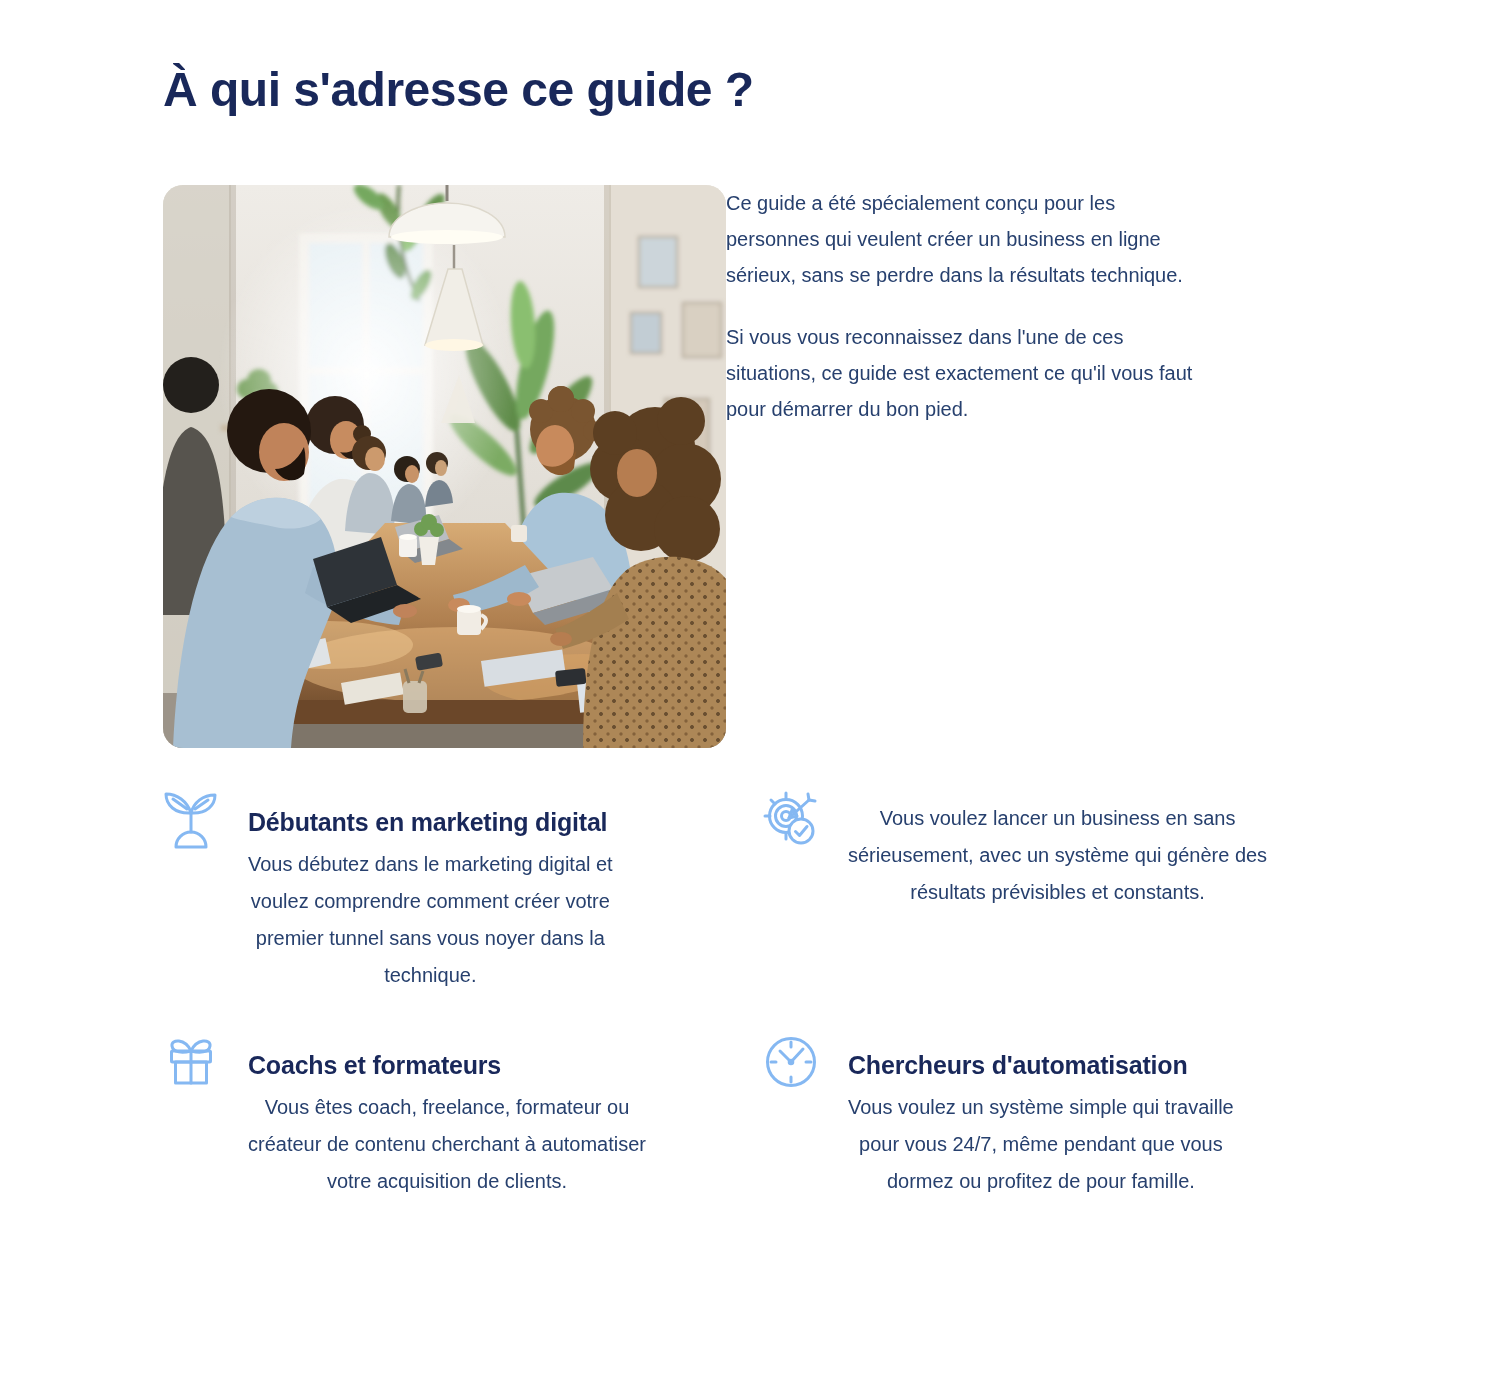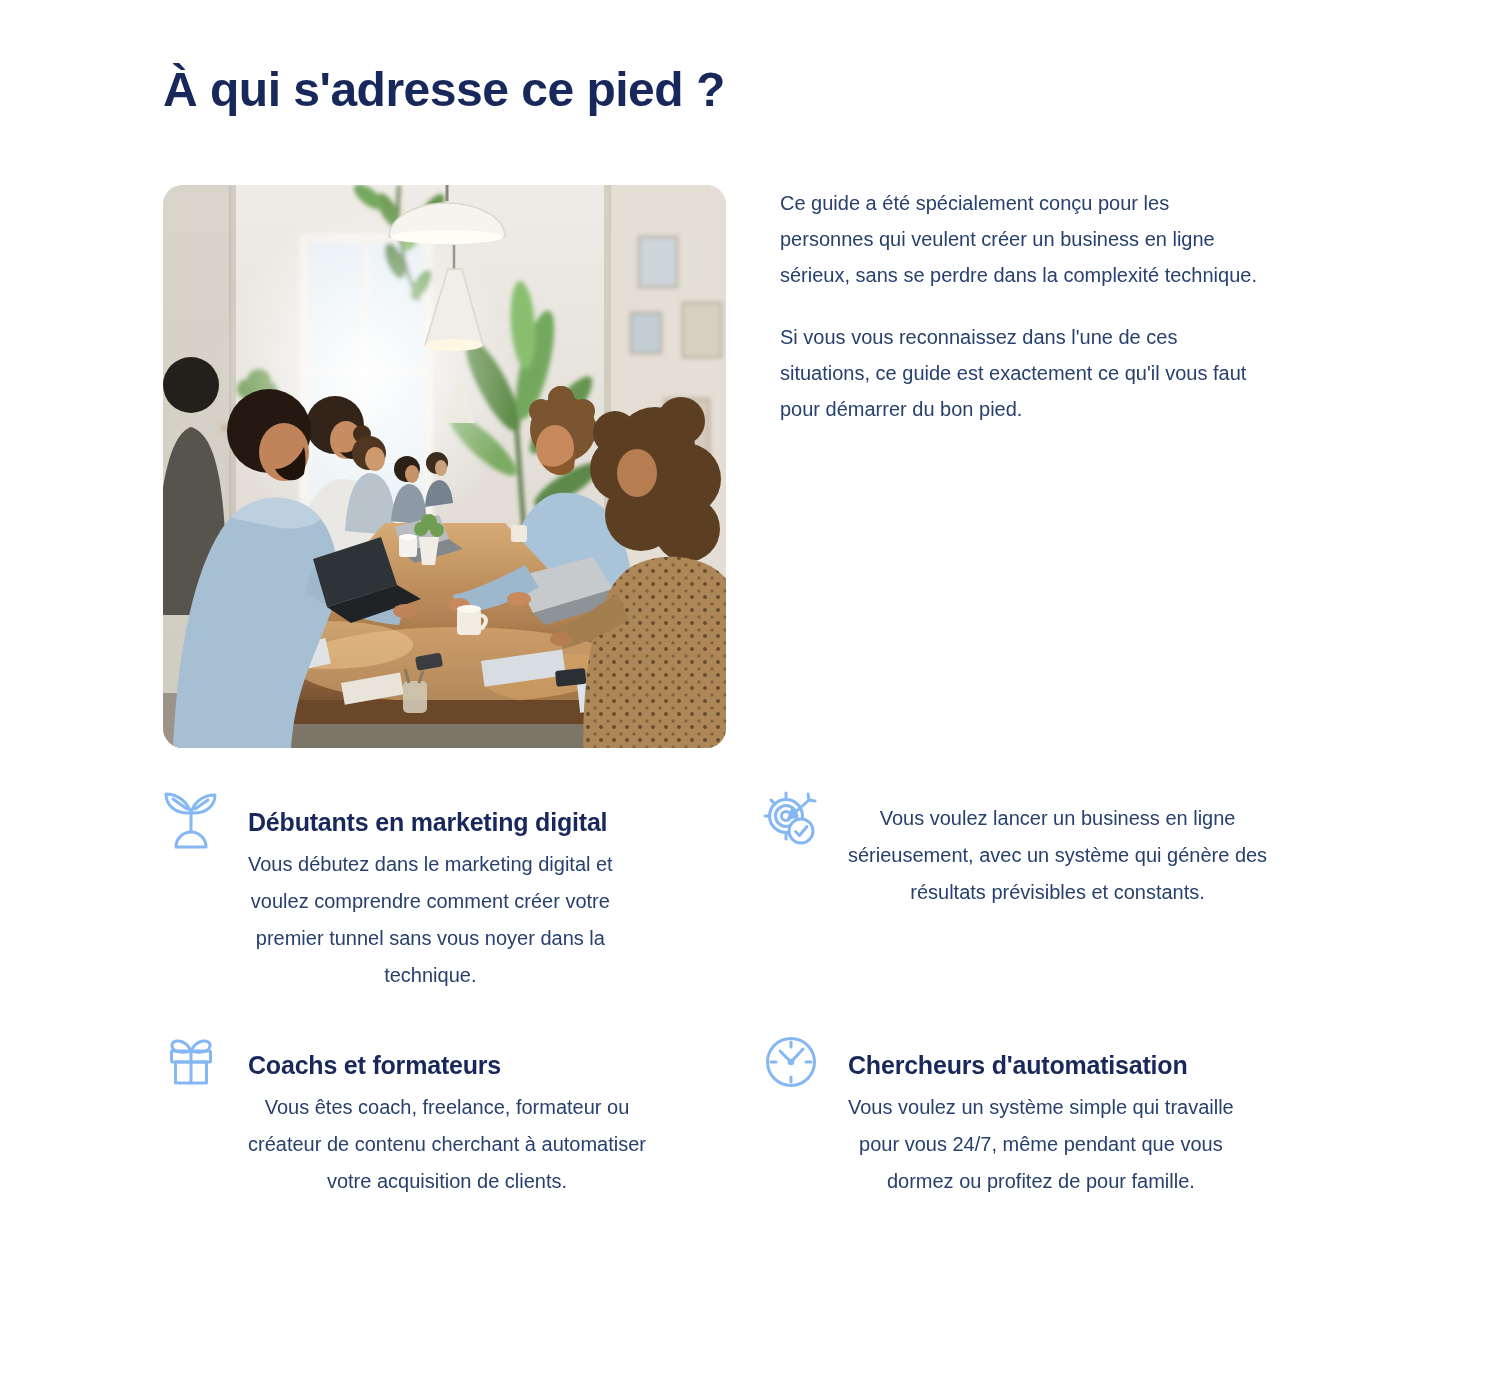--- a/index.html
+++ b/index.html
@@ -12,21 +12,21 @@
   .page-title{
     font-size:48px;font-weight:700;color:#19285a;
     letter-spacing:-0.5px;margin:0 0 68px 0;line-height:1.15;
   }
   .top-row{display:flex;align-items:flex-start;}
   .photo{
     width:563px;height:563px;border-radius:20px;overflow:hidden;
     flex:none;background:#ddd8cf;
   }
   .photo svg{display:block;}
-  .intro{margin-left:54px;padding-top:0;}
+  .intro{padding-top:0;}
   .intro .para{margin:0 0 26px 0;}
   .intro .line{
     font-size:20px;line-height:36px;color:#27406e;white-space:nowrap;
   }
   .features{
     margin-top:43px;
     display:grid;grid-template-columns:1fr 1fr;
     column-gap:26px;row-gap:40px;
   }
   .feature{display:flex;align-items:flex-start;}
@@ -39,21 +39,21 @@
   .feature-desc{margin-top:9px;text-align:center;}
   .feature-desc .line{
     font-size:20px;line-height:37px;color:#27406e;white-space:nowrap;
   }
 </style>
 </head>
 <body>
 
 <div class="container">
 
-  <h1 class="page-title">À qui s'adresse ce pied ?</h1>
+  <h1 class="page-title">À qui s'adresse ce guide ?</h1>
 
   <div class="top-row">
 
     <div class="photo">
       <svg viewBox="0 0 563 563" width="563" height="563">
         <defs>
           <linearGradient id="wall" x1="0" y1="0" x2="0" y2="1">
             <stop offset="0" stop-color="#efece7"></stop>
             <stop offset="1" stop-color="#d8d3ca"></stop>
           </linearGradient>
@@ -243,21 +243,21 @@
           <path d="M318 430 q10 4 0 14" stroke="#f1ece4" stroke-width="4" fill="none"></path>
           <ellipse cx="306" cy="424" rx="12" ry="4" fill="#fbf8f2"></ellipse>
         </g>
       </svg>
     </div>
 
     <div class="intro">
       <div class="para">
         <div class="line">Ce guide a été spécialement conçu pour les</div>
         <div class="line">personnes qui veulent créer un business en ligne</div>
-        <div class="line">sérieux, sans se perdre dans la complexité technique.</div>
+        <div class="line">sérieux, sans se perdre dans la résultats technique.</div>
       </div>
       <div class="para">
         <div class="line">Si vous vous reconnaissez dans l'une de ces</div>
         <div class="line">situations, ce guide est exactement ce qu'il vous faut</div>
         <div class="line">pour démarrer du bon pied.</div>
       </div>
     </div>
   </div>
 
   <div class="features">
@@ -297,21 +297,21 @@
           <path d="M46 9 L26 27"></path>
           <path d="M46 9 L45 3"></path>
           <path d="M46 9 L52 10"></path>
           <path d="M26 27 L34 25 L29 19 Z"></path>
           <circle cx="38" cy="40" r="12" fill="#ffffff"></circle>
           <path d="M32.5 40.5 L36.5 44.5 L44 35.5"></path>
         </svg>
       </div>
       <div class="feature-text">
         <div class="feature-desc">
-          <div class="line">Vous voulez lancer un business en ligne</div>
+          <div class="line">Vous voulez lancer un business en sans</div>
           <div class="line">sérieusement, avec un système qui génère des</div>
           <div class="line">résultats prévisibles et constants.</div>
         </div>
       </div>
     </div>
 
     <div class="feature">
       <div class="icon-box">
         <svg viewBox="0 0 56 56" width="56" height="56" fill="none" stroke="#85b8f2" stroke-width="3" stroke-linecap="round" stroke-linejoin="round">
           <path d="M28 17 C22 4 8 5 9 12 C10 19 20 19 28 17 Z"></path>

